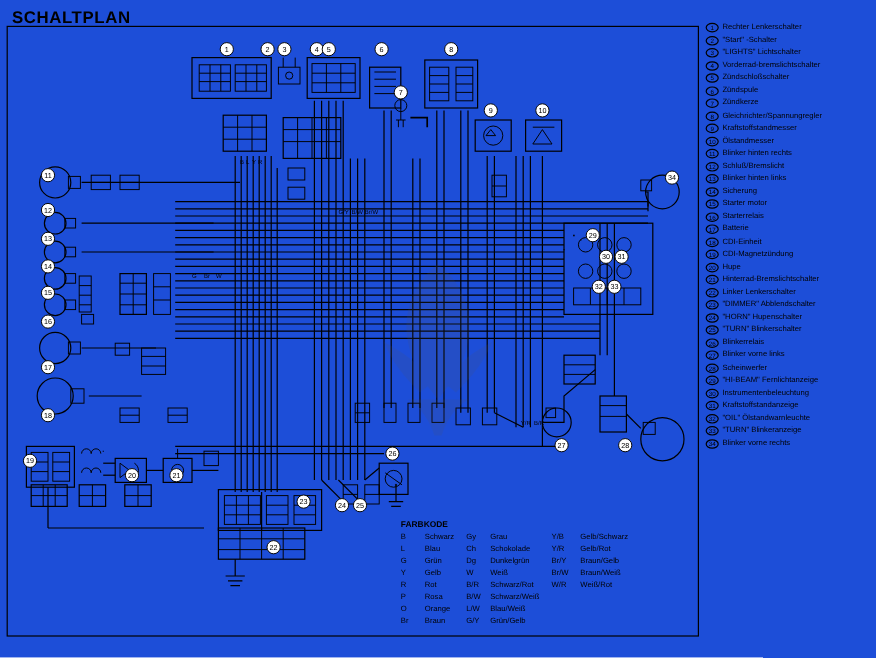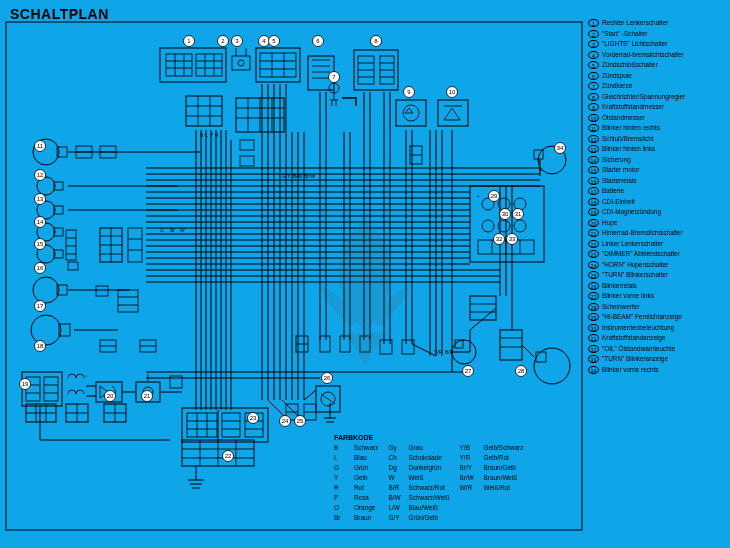--- a/index.html
+++ b/index.html
@@ -12,21 +12,21 @@
     height: 548px;
     font-family: "Liberation Sans", sans-serif;
     color: #000000;
     position: relative;
     overflow: hidden;
   }
   #page {
     position: relative;
     width: 730px;
     height: 548px;
-    background: #0ea5e9;
+    background: #1d4ed8;
   }
   
   #title {
     position: absolute;
     left: 10px;
     top: 6px;
     font-size: 14px;
     font-weight: bold;
     letter-spacing: 0.5px;
   }

